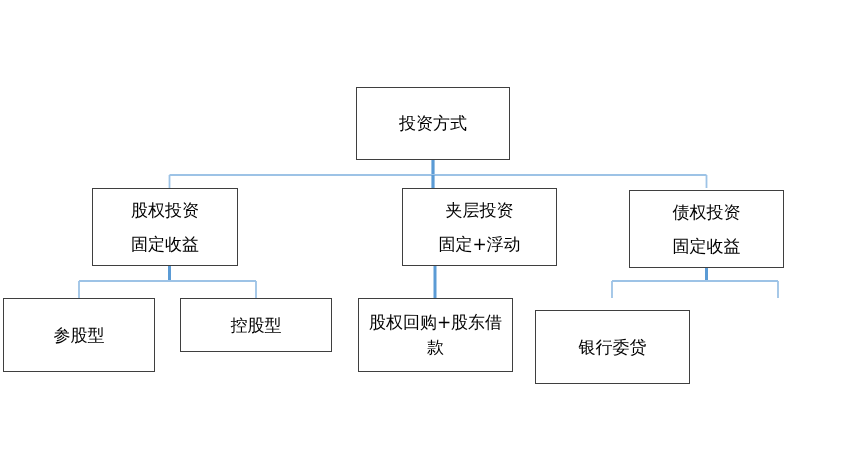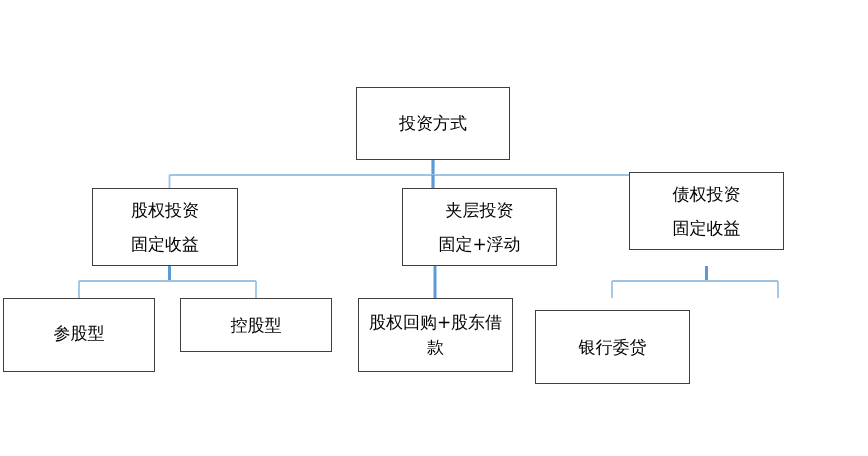--- a/index.html
+++ b/index.html
@@ -53,23 +53,23 @@
     height: 100%;
     align-items: center;
     justify-content: center;
     text-align: center;
   }
   
   #n-root   { left: 356px; top: 87px;  width: 154px; height: 73px; }
   
   #n-equity { left: 92px;  top: 188px; width: 146px; height: 78px; }
   #n-mezz   { left: 358px; top: 188px; width: 155px; height: 78px; margin-left: 44px; }
-  #n-debt   { left: 629px; top: 172px; width: 155px; height: 78px; }
+  #n-debt   { left: 629px; top: 190px; width: 155px; height: 78px; }
   
-  #n-minor  { left: 3px;   top: 298px; width: 152px; height: 74px; font-family: Liberation Mono, monospace; }
+  #n-minor  { left: 3px;   top: 298px; width: 152px; height: 74px; }
   #n-ctrl   { left: 180px; top: 298px; width: 152px; height: 54px; }
   #n-buyloan{ left: 358px; top: 298px; width: 155px; height: 74px; }
   #n-bank   { left: 535px; top: 310px; width: 155px; height: 74px; }
   #n-fake   { left: 711px; top: 298px; width: 134px; height: 74px; }
 </style>
 </head>
 <body>
 
 <div id="canvas">
 

